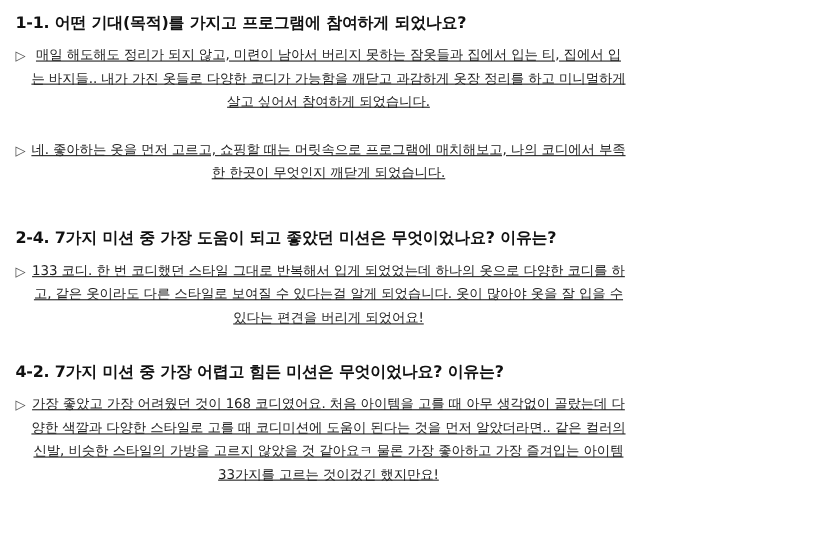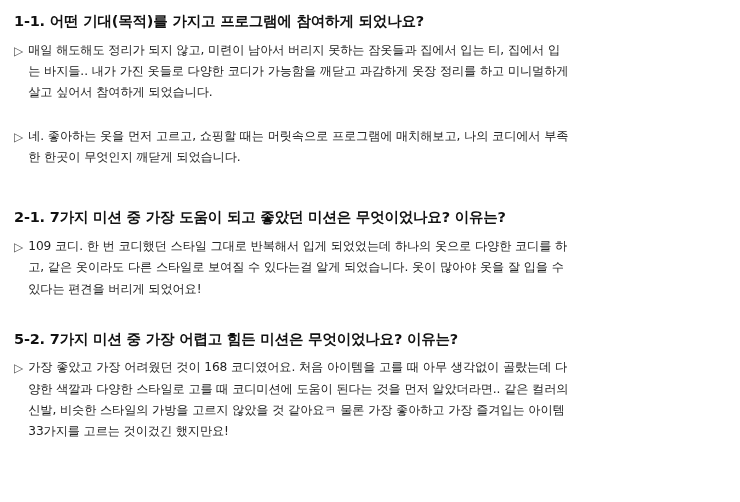--- a/index.html
+++ b/index.html
@@ -43,21 +43,22 @@
     color: #555555;
     flex: 0 0 auto;
     transform: translateY(0.5px);
   }
   .answer {
     font-size: 12.2px;
     line-height: 1.75;
     letter-spacing: -0.1px;
     color: #222222;
     margin: 0;
-    text-align: left;
+    text-align: center;
+    text-decoration: underline;
   }
   .block-1 { margin-top: 2px; }
   .block-2 { margin-top: 22px; }
   .block-3 { margin-top: 40px; }
   .block-4 { margin-top: 30px; }
   .closing {
     margin-top: 22px;
     font-size: 12.2px;
     line-height: 1.75;
     letter-spacing: -0.1px;
@@ -78,29 +79,29 @@
   </div>
 
   <div class="qa-block block-2">
     <div class="answer-row">
       <span class="marker">▷</span>
       <p class="answer">네. 좋아하는 옷을 먼저 고르고, 쇼핑할 때는 머릿속으로 프로그램에 매치해보고, 나의 코디에서 부족한 한곳이 무엇인지 깨닫게 되었습니다.</p>
     </div>
   </div>
 
   <div class="qa-block block-3">
-    <h2 class="question">2-1. 7가지 미션 중 가장 도움이 되고 좋았던 미션은 무엇이었나요? 이유는?</h2>
+    <h2 class="question">2-4. 7가지 미션 중 가장 도움이 되고 좋았던 미션은 무엇이었나요? 이유는?</h2>
     <div class="answer-row">
       <span class="marker">▷</span>
-      <p class="answer">109 코디. 한 번 코디했던 스타일 그대로 반복해서 입게 되었었는데 하나의 옷으로 다양한 코디를 하고, 같은 옷이라도 다른 스타일로 보여질 수 있다는걸 알게 되었습니다. 옷이 많아야 옷을 잘 입을 수 있다는 편견을 버리게 되었어요!</p>
+      <p class="answer">133 코디. 한 번 코디했던 스타일 그대로 반복해서 입게 되었었는데 하나의 옷으로 다양한 코디를 하고, 같은 옷이라도 다른 스타일로 보여질 수 있다는걸 알게 되었습니다. 옷이 많아야 옷을 잘 입을 수 있다는 편견을 버리게 되었어요!</p>
     </div>
   </div>
 
   <div class="qa-block block-4">
-    <h2 class="question">5-2. 7가지 미션 중 가장 어렵고 힘든 미션은 무엇이었나요? 이유는?</h2>
+    <h2 class="question">4-2. 7가지 미션 중 가장 어렵고 힘든 미션은 무엇이었나요? 이유는?</h2>
     <div class="answer-row">
       <span class="marker">▷</span>
       <p class="answer">가장 좋았고 가장 어려웠던 것이 168 코디였어요. 처음 아이템을 고를 때 아무 생각없이 골랐는데 다양한 색깔과 다양한 스타일로 고를 때 코디미션에 도움이 된다는 것을 먼저 알았더라면.. 같은 컬러의 신발, 비슷한 스타일의 가방을 고르지 않았을 것 같아요ㅋ 물론 가장 좋아하고 가장 즐겨입는 아이템 33가지를 고르는 것이겄긴 했지만요!</p>
     </div>
   </div>
 
 
 </div>
 
 </body></html>

